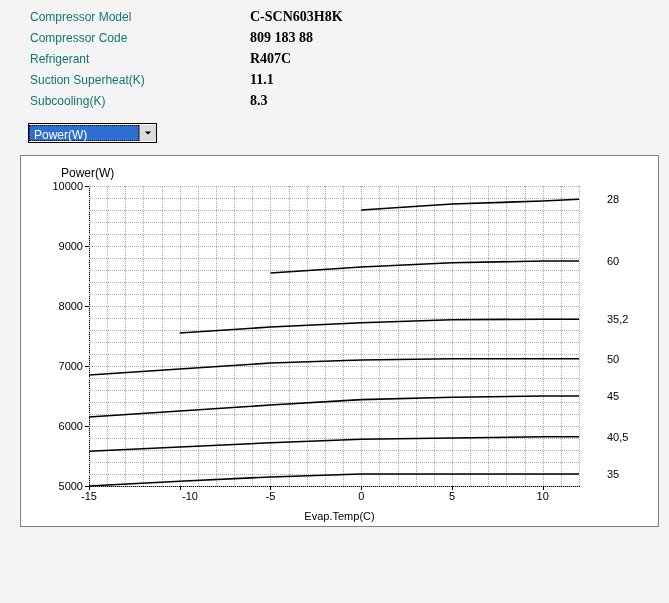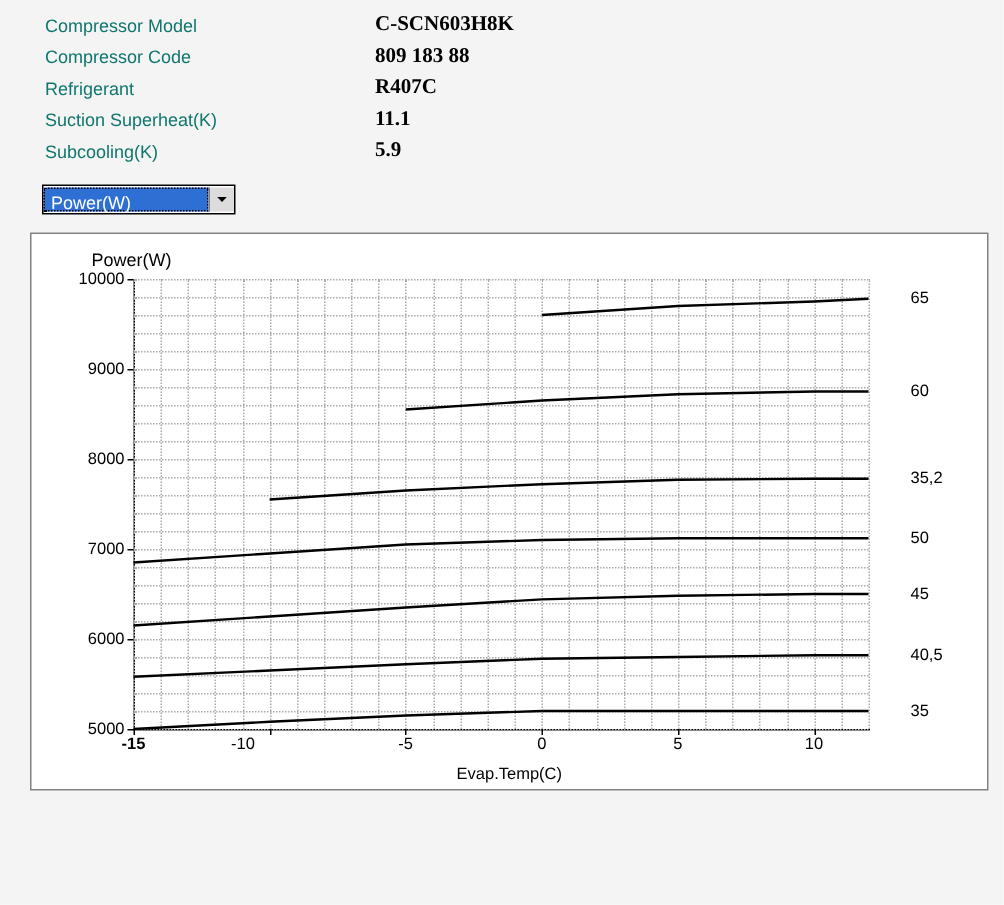--- a/index.html
+++ b/index.html
@@ -45,21 +45,21 @@
   <div class="spec-row">
         <div class="spec-label">Refrigerant</div>
         <div class="spec-value">R407C</div>
       </div>
   <div class="spec-row">
         <div class="spec-label">Suction Superheat(K)</div>
         <div class="spec-value">11.1</div>
       </div>
   <div class="spec-row">
         <div class="spec-label">Subcooling(K)</div>
-        <div class="spec-value">5.9</div>
+        <div class="spec-value">8.3</div>
       </div>
 </div>
 
 <div class="combo-wrap">
   <div class="combo-sel">Power(W)</div>
   <div class="combo-btn">
     <svg viewBox="0 0 10 10">
           <path d="M1 3 L5 7 L9 3 Z" fill="#000"></path>
         </svg>
   </div>
@@ -129,39 +129,39 @@
         <div class="ytick" style="top: 240px;">6000</div>
         <div class="ymark" style="top: 240px;"></div>
         <div class="ytick" style="top: 180px;">7000</div>
         <div class="ymark" style="top: 180px;"></div>
         <div class="ytick" style="top: 120px;">8000</div>
         <div class="ymark" style="top: 120px;"></div>
         <div class="ytick" style="top: 60px;">9000</div>
         <div class="ymark" style="top: 60px;"></div>
         <div class="ytick" style="top: 0px;">10000</div>
         <div class="ymark" style="top: 0px;"></div>
-        <div class="xtick" style="left: 0px; font-weight: bold;">-15</div>
+        <div class="xtick" style="left: 0px;">-15</div>
         <div class="xmark" style="left: 0px;"></div>
-        <div class="xtick" style="left: 73px;">-10</div>
+        <div class="xtick" style="left: 101px;">-10</div>
         <div class="xmark" style="left: 90.7407px;"></div>
         <div class="xtick" style="left: 181.481px;">-5</div>
         <div class="xmark" style="left: 181.481px;"></div>
         <div class="xtick" style="left: 272.222px;">0</div>
         <div class="xmark" style="left: 272.222px;"></div>
         <div class="xtick" style="left: 362.963px;">5</div>
         <div class="xmark" style="left: 362.963px;"></div>
         <div class="xtick" style="left: 453.704px;">10</div>
         <div class="xmark" style="left: 453.704px;"></div>
         <div class="rlabel" style="top: 288px;">35</div>
         <div class="rlabel" style="top: 250.8px;">40,5</div>
         <div class="rlabel" style="top: 210px;">45</div>
         <div class="rlabel" style="top: 172.8px;">50</div>
         <div class="rlabel" style="top: 133.2px;">35,2</div>
         <div class="rlabel" style="top: 75px;">60</div>
-        <div class="rlabel" style="top: 13.2px;">65</div>
+        <div class="rlabel" style="top: 13.2px;">28</div>
         <svg class="lines" viewBox="0 0 490 300" preserveAspectRatio="none">
           <path d="M0 300 L90.74074074074073 295.2 L181.48148148148147 291 L272.22222222222223 288 L362.96296296296293 288 L453.7037037037037 288 L490 288"></path>
           <path d="M0 265.2 L90.74074074074073 261 L181.48148148148147 256.8 L272.22222222222223 253.2 L362.96296296296293 252 L453.7037037037037 250.8 L490 250.8"></path>
           <path d="M0 231 L90.74074074074073 225 L181.48148148148147 219 L272.22222222222223 213.60000000000002 L362.96296296296293 211.2 L453.7037037037037 210 L490 210"></path>
           <path d="M0 189 L90.74074074074073 183 L181.48148148148147 177 L272.22222222222223 174 L362.96296296296293 172.8 L453.7037037037037 172.8 L490 172.8"></path>
           <path d="M90.74074074074073 147 L181.48148148148147 141 L272.22222222222223 136.79999999999998 L362.96296296296293 133.79999999999998 L453.7037037037037 133.2 L490 133.2"></path>
           <path d="M181.48148148148147 87 L272.22222222222223 81 L362.96296296296293 76.80000000000001 L453.7037037037037 75 L490 75"></path>
           <path d="M272.22222222222223 24 L362.96296296296293 18 L453.7037037037037 15 L490 13.199999999999989"></path>
         </svg>
       </div>

